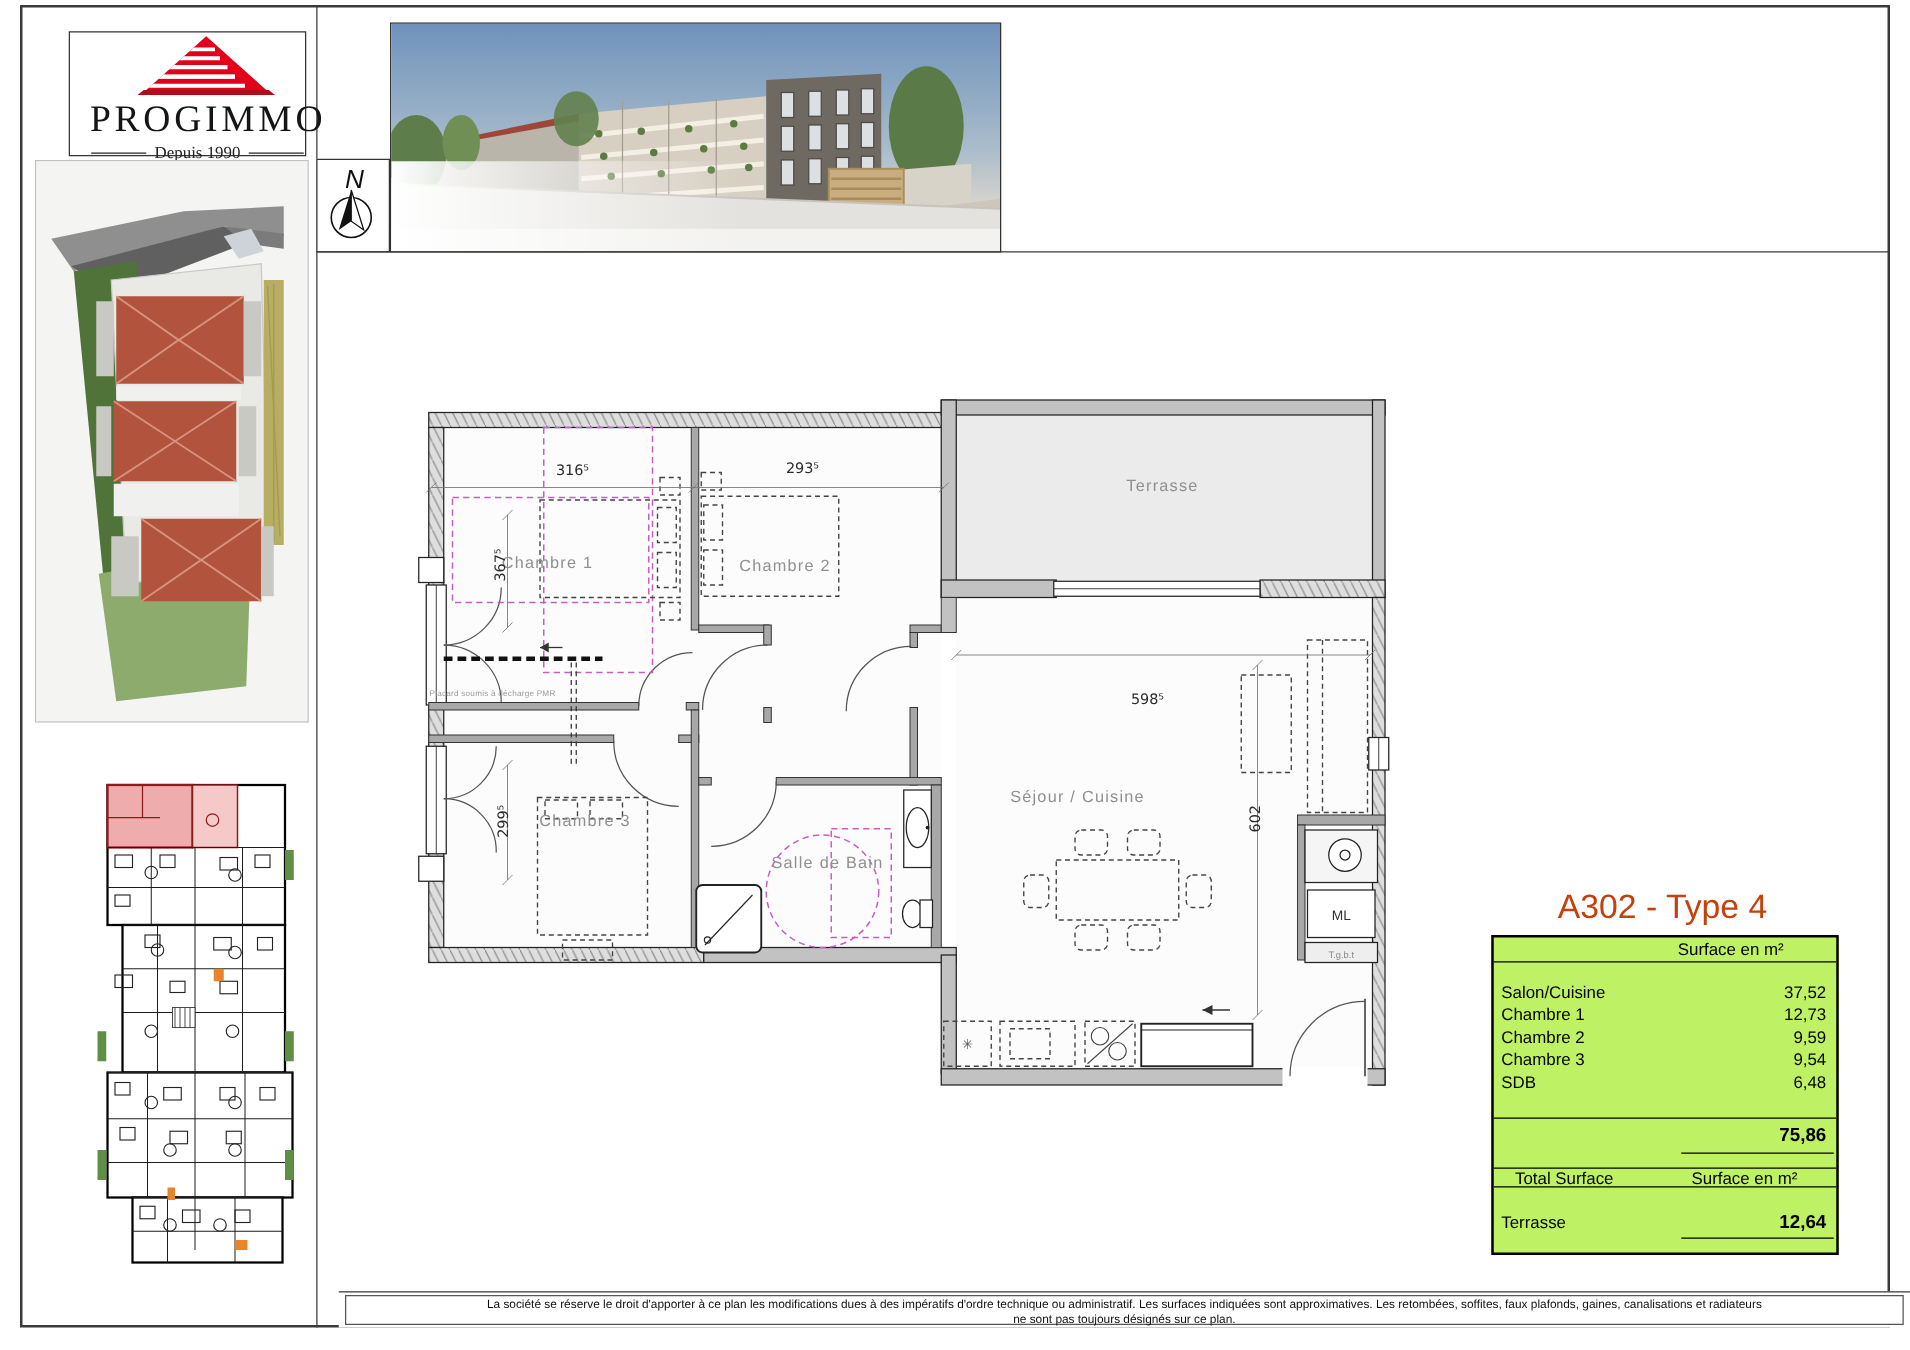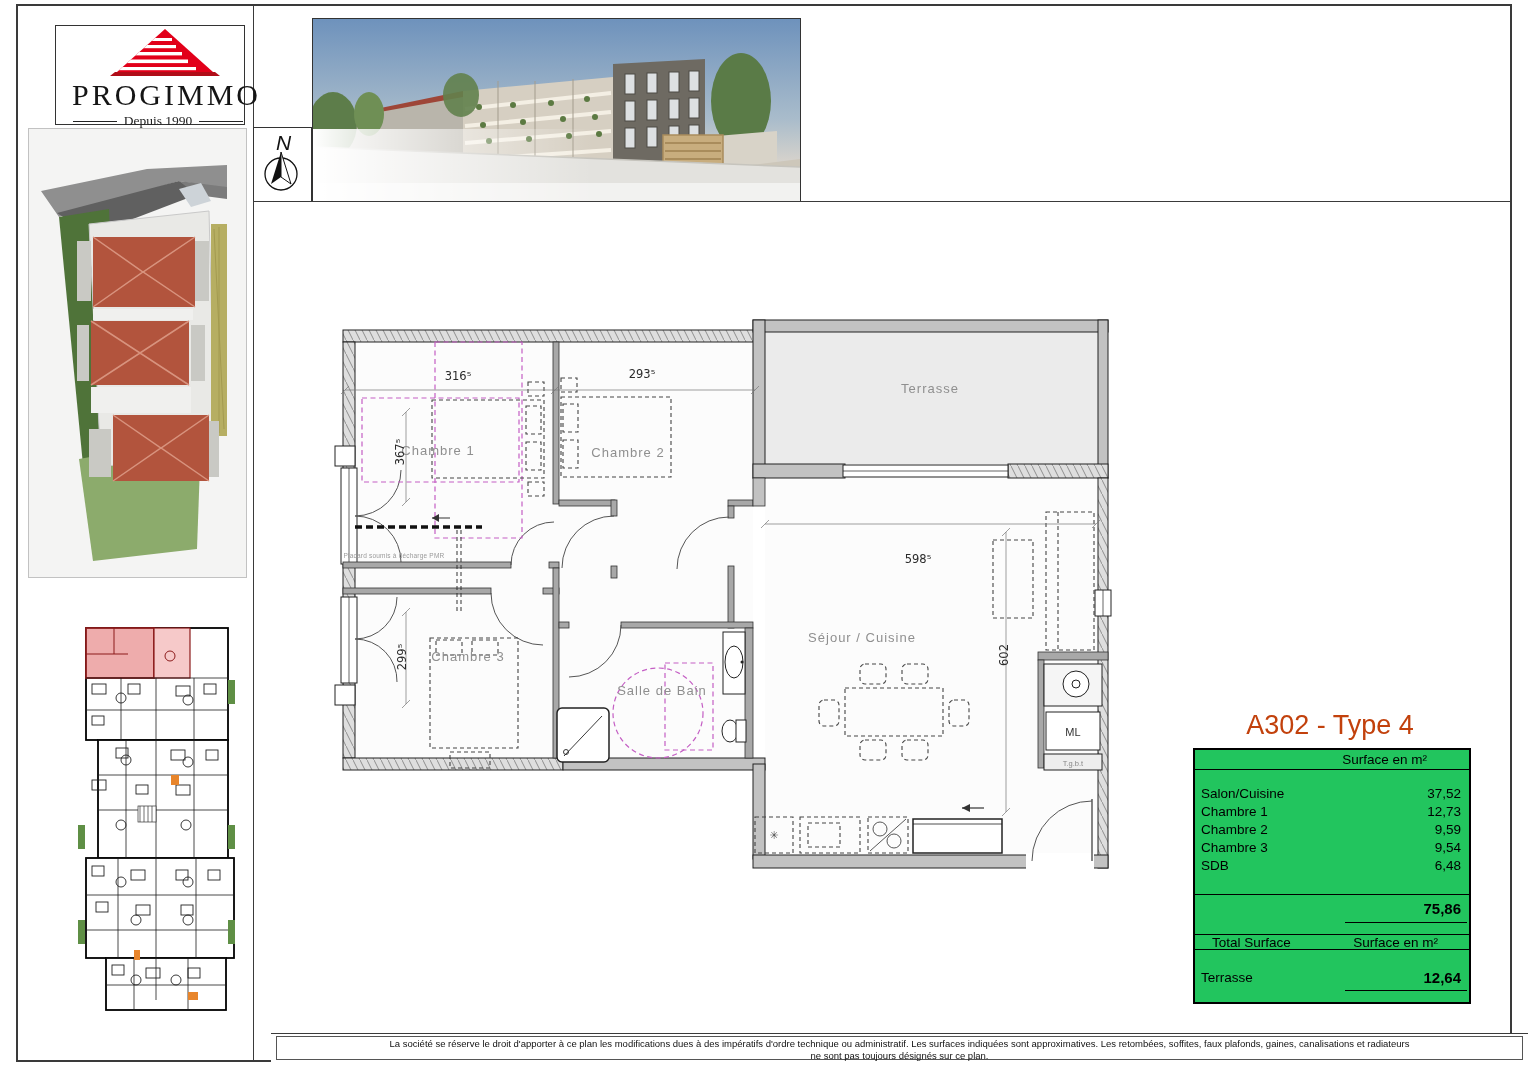--- a/index.html
+++ b/index.html
@@ -36,21 +36,21 @@
   .apt-bold { font-weight:bold; }
 
   
   .plan-label { position:absolute; transform:translate(-50%,-50%); font-size:13px; color:#8f8f8f; letter-spacing:1px; white-space:nowrap; }
   .plan-label.small { font-size:6.5px; letter-spacing:0.2px; color:#9a9a9a; }
   .dim-label { position:absolute; transform:translate(-50%,-50%); font-family:"DejaVu Sans", sans-serif; font-size:11.5px; color:#2b2b2b; white-space:nowrap; }
   .dim-label.vert { transform:translate(-50%,-50%) rotate(-90deg); }
 
   
   .table-title { left:1190px; top:710px; width:280px; text-align:center; font-size:27px; color:#c2410c; }
-  .surface-table { left:1193px; top:748px; width:278px; height:256px; border:2px solid #000; background:#22c55e; font-size:13.5px; color:#000; }
+  .surface-table { left:1193px; top:748px; width:278px; height:256px; border:2px solid #000; background:#bef264; font-size:13.5px; color:#000; }
   .st-colheader { position:absolute; left:0; top:0; width:100%; height:20px; border-bottom:1px solid #000; }
   .st-colheader span { position:absolute; right:42px; top:2px; }
   .st-rows { position:absolute; left:0; top:20px; width:100%; }
   .st-row { position:absolute; left:0; width:100%; height:18px; }
   .st-row .lbl { position:absolute; left:6px; top:0; }
   .st-row .val { position:absolute; right:8px; top:0; }
   .st-line-a { position:absolute; left:0; top:144px; width:100%; border-top:1px solid #000; }
   .st-subtotal { position:absolute; right:8px; top:150px; font-weight:bold; font-size:15px; }
   .st-subline { position:absolute; right:2px; top:172px; width:122px; border-top:1.5px solid #000; }
   .st-line-b { position:absolute; left:0; top:184px; width:100%; border-top:1px solid #000; }

